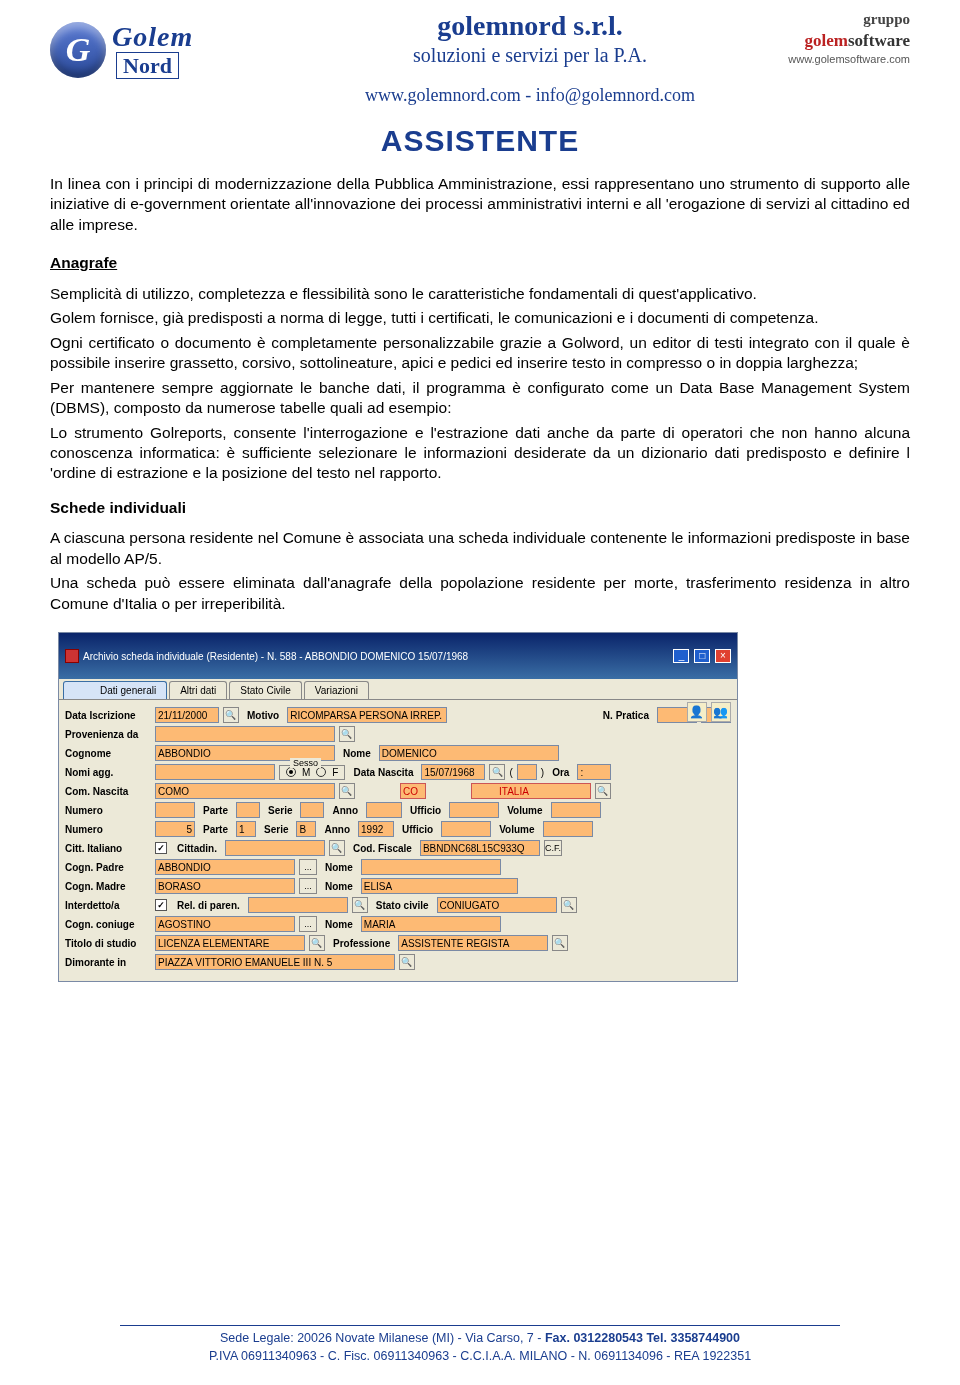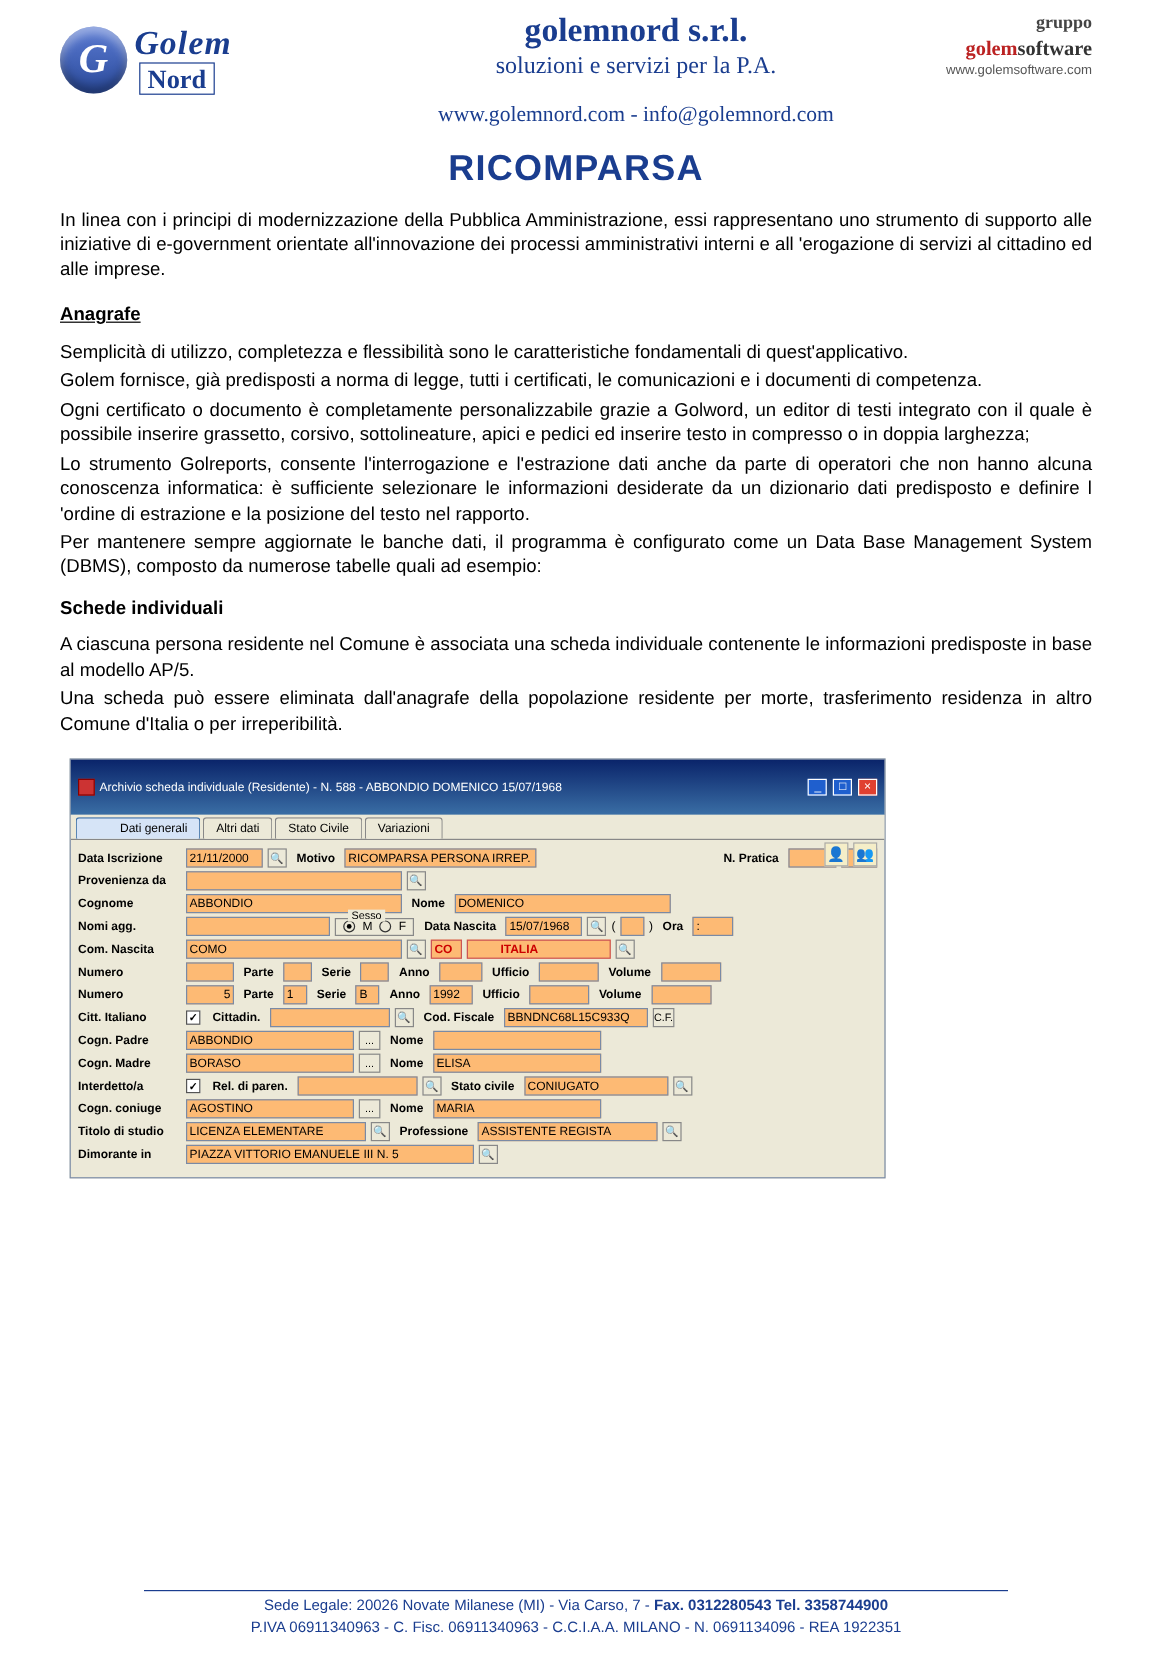--- a/index.html
+++ b/index.html
@@ -44,21 +44,21 @@
   .ss-body input[type=text] { border:1px solid #7a8aa5; background:#fdba74; font-size:10px; padding:1px 2px; height:16px; font-family:Tahoma,sans-serif;}
   .q { width:16px; height:16px; border:1px solid #888; background:#ece9d8; display:inline-flex; align-items:center; justify-content:center; cursor:pointer; font-size:9px;}
   .q::before { content:"🔍"; font-size:9px;}
   .dots { width:18px; height:16px; border:1px solid #888; background:#ece9d8; display:inline-flex; align-items:center; justify-content:center; font-size:9px;}
   .chk { width:12px; height:12px; border:1px solid #555; background:#fff; display:inline-flex; align-items:center; justify-content:center; font-size:9px; margin-right:2px;}
   .chk.checked::before {content:"✓"; color:#000; font-weight:bold;}
   .sesso-box { border:1px solid #888; padding:1px 6px; display:flex; align-items:center; gap:6px; font-size:10px; position:relative; background:#ece9d8;}
   .sesso-box .leg { position:absolute; top:-8px; left:10px; background:#ece9d8; padding:0 3px; font-size:9px;}
   .radio { width:10px; height:10px; border:1px solid #333; border-radius:50%; display:inline-block; vertical-align:middle;}
   .radio.sel::after { content:""; display:block; width:4px; height:4px; background:#000; border-radius:50%; margin:2px;}
-  .red-field { background:#fff; color:#c00 !important; font-weight:bold; border:1px solid #c55 !important;}
+  .red-field { background:#fff; color:#c00 !important; font-weight:normal; border:1px solid #c55 !important;margin-left:41px;}
   .footer { position:absolute; bottom:20px; left:0; right:0; text-align:center; font-family:Verdana,sans-serif; font-size:12.5px; color:#1a3d8f; line-height:1.4;}
   .footer hr { border:none; border-top:1px solid #1a3d8f; margin:0 120px 4px;}
 </style>
 </head>
 <body>
 
 <div class="page">
   <div class="header">
     <div class="logo-left">
       <div class="g-circ">G</div>
@@ -72,30 +72,30 @@
       <div class="sub">soluzioni e servizi per la P.A.</div>
       <div class="weburl">www.golemnord.com - info@golemnord.com</div>
     </div>
     <div class="logo-right">
       <div class="gruppo">gruppo</div>
       <div class="gsw"><span>golem</span><span class="soft">software</span></div>
       <div class="url2">www.golemsoftware.com</div>
     </div>
   </div>
 
-  <h1 class="title">RICOMPARSA</h1>
+  <h1 class="title">ASSISTENTE</h1>
 
   <div class="body-text">
     <p>In linea con i principi di modernizzazione della Pubblica Amministrazione, essi rappresentano uno strumento di supporto alle iniziative di e-government orientate all'innovazione dei processi amministrativi interni e all 'erogazione di servizi al cittadino ed alle imprese.</p>
     <strong class="und">Anagrafe</strong>
     <p>Semplicità di utilizzo, completezza e flessibilità sono le caratteristiche fondamentali di quest'applicativo.</p>
     <p>Golem fornisce, già predisposti a norma di legge, tutti i certificati, le comunicazioni e i documenti di competenza.</p>
     <p>Ogni certificato o documento è completamente personalizzabile grazie a Golword, un editor di testi integrato con il quale è possibile inserire grassetto, corsivo, sottolineature, apici e pedici ed inserire testo in compresso o in doppia larghezza;</p>
+    <p>Per mantenere sempre aggiornate le banche dati, il programma è configurato come un Data Base Management System (DBMS), composto da numerose tabelle quali ad esempio:</p>
     <p>Lo strumento Golreports, consente l'interrogazione e l'estrazione dati anche da parte di operatori che non hanno alcuna conoscenza informatica: è sufficiente selezionare le informazioni desiderate da un dizionario dati predisposto e definire l 'ordine di estrazione e la posizione del testo nel rapporto.</p>
-    <p>Per mantenere sempre aggiornate le banche dati, il programma è configurato come un Data Base Management System (DBMS), composto da numerose tabelle quali ad esempio:</p>
     <div class="sect-head">Schede individuali</div>
     <p>A ciascuna persona residente nel Comune è associata una scheda individuale contenente le informazioni predisposte in base al modello AP/5.</p>
     <p>Una scheda può essere eliminata dall'anagrafe della popolazione residente per morte, trasferimento residenza in altro Comune d'Italia o per irreperibilità.</p>
   </div>
 
   <div class="screenshot">
     <div class="ss-title">
       <div class="t">
         <span class="ico"></span>
         <span>Archivio scheda individuale (Residente) - N. 588 - ABBONDIO DOMENICO 15/07/1968</span>
@@ -222,21 +222,21 @@
         <span class="dots">...</span>
         <span class="lbl2">Nome</span>
         <input type="text" style="width: 140px;">
       </div>
 
       <div class="row">
         <span class="lbl">Cogn. Madre</span>
         <input type="text" style="width: 140px;" value="BORASO">
         <span class="dots">...</span>
         <span class="lbl2">Nome</span>
-        <input type="text" style="width: 140px;" value="ELISA">
+        <input type="text" style="width: 157px;" value="ELISA">
       </div>
 
       <div class="row">
         <span class="lbl">Interdetto/a</span>
         <span class="chk checked"></span>
         <span class="lbl2">Rel. di paren.</span>
         <input type="text" style="width: 100px;">
         <span class="q"></span>
         <span class="lbl2">Stato civile</span>
         <input type="text" style="width: 120px;" value="CONIUGATO">

